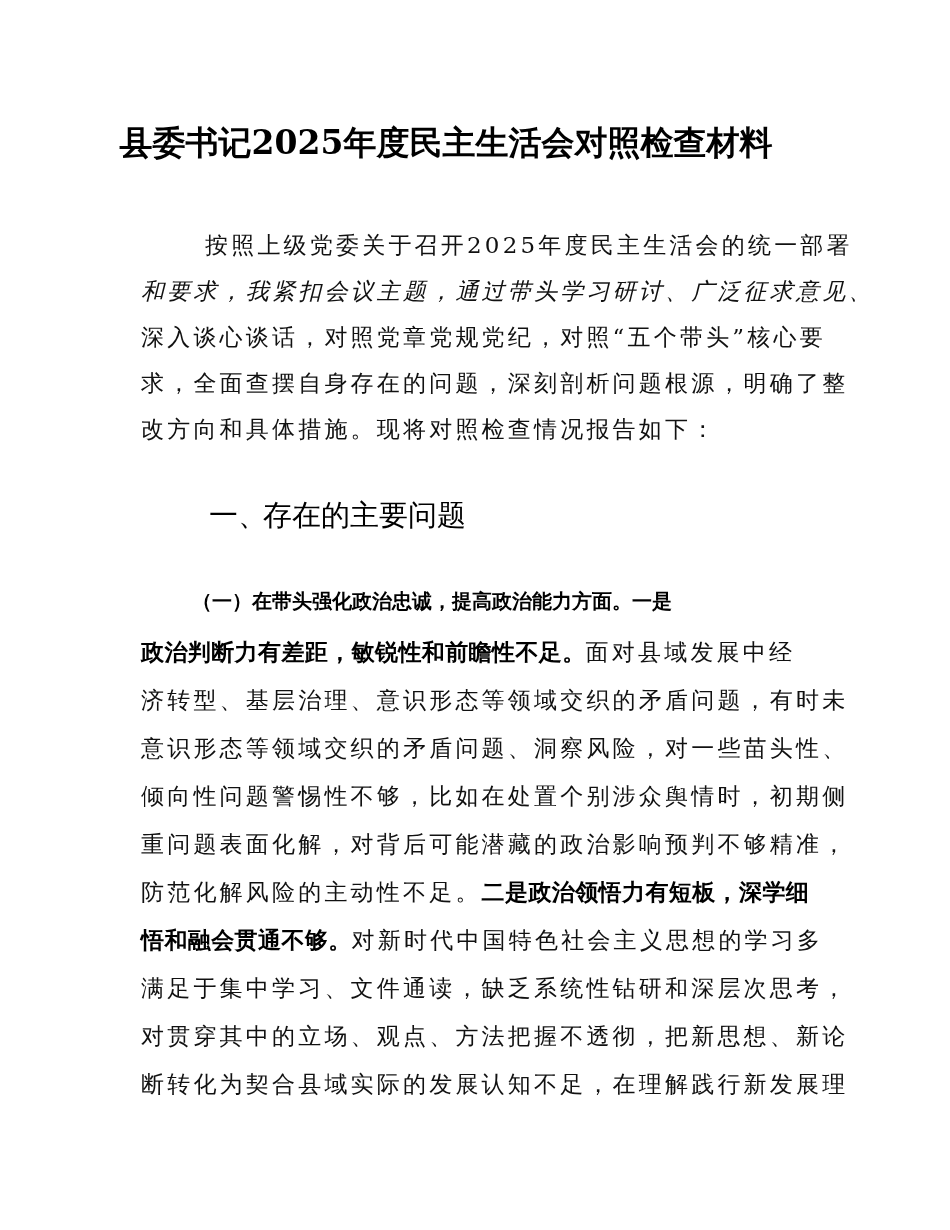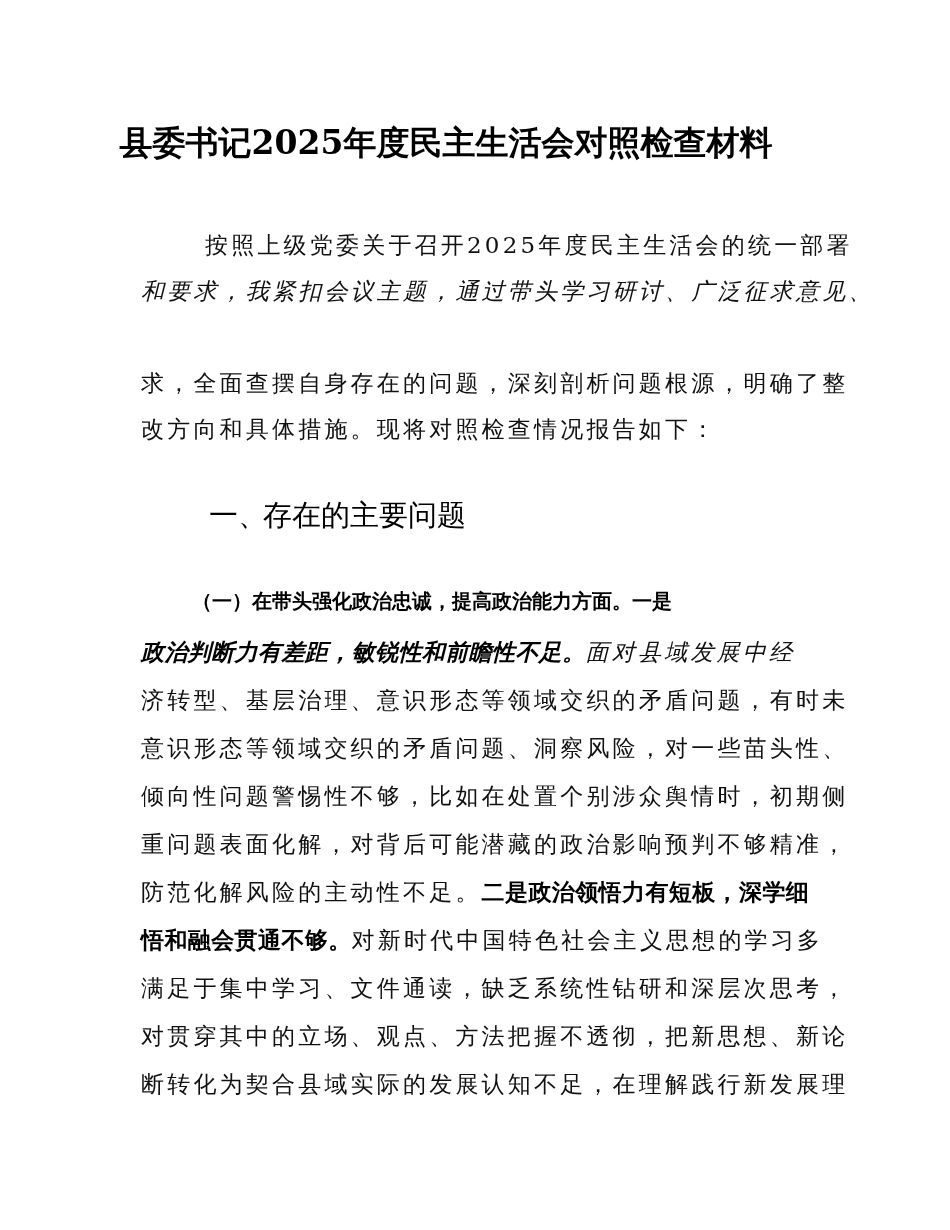--- a/index.html
+++ b/index.html
@@ -81,30 +81,31 @@
   </style>
 </head>
 <body>
 
 <div class="page">
 
   <div class="title">县委书记2025年度民主生活会对照检查材料</div>
 
   <div class="line indent" style="top:222px;">按照上级党委关于召开2025年度民主生活会的统一部署</div>
   <div class="line" style="top:268px;font-style:italic;">和要求，我紧扣会议主题，通过带头学习研讨、广泛征求意见、</div>
+  <div class="line" style="top:314px;">深入谈心谈话，对照党章党规党纪，对照“五个带头”核心要</div>
   <div class="line" style="top:406px;">改方向和具体措施。现将对照检查情况报告如下：</div>
   <div class="line" style="top:360px;">求，全面查摆自身存在的问题，深刻剖析问题根源，明确了整</div>
 
   <div class="heading" style="top:492px;">
     <span class="num">一、</span><span class="txt">存在的主要问题</span>
   </div>
 
   <div class="sub" style="top:578px;">（一）在带头强化政治忠诚，提高政治能力方面。一是</div>
 
-  <div class="line" style="top:629px;font-style:italic;"><span class="b">政治判断力有差距，敏锐性和前瞻性不足。</span><span>面对县域发展中经</span></div>
+  <div class="line" style="top:629px;"><span class="b">政治判断力有差距，敏锐性和前瞻性不足。</span><span>面对县域发展中经</span></div>
   <div class="line" style="top:677px;">济转型、基层治理、意识形态等领域交织的矛盾问题，有时未</div>
   <div class="line" style="top:725px;">意识形态等领域交织的矛盾问题、洞察风险，对一些苗头性、</div>
   <div class="line" style="top:773px;text-align:right;">倾向性问题警惕性不够，比如在处置个别涉众舆情时，初期侧</div>
   <div class="line" style="top:821px;">重问题表面化解，对背后可能潜藏的政治影响预判不够精准，</div>
   <div class="line" style="top:869px;"><span>防范化解风险的主动性不足。</span><span class="b">二是政治领悟力有短板，深学细</span></div>
   <div class="line" style="top:917px;"><span class="b">悟和融会贯通不够。</span><span>对新时代中国特色社会主义思想的学习多</span></div>
   <div class="line" style="top:965px;">满足于集中学习、文件通读，缺乏系统性钻研和深层次思考，</div>
   <div class="line" style="top:1013px;">对贯穿其中的立场、观点、方法把握不透彻，把新思想、新论</div>
   <div class="line" style="top:1061px;">断转化为契合县域实际的发展认知不足，在理解践行新发展理</div>
 

